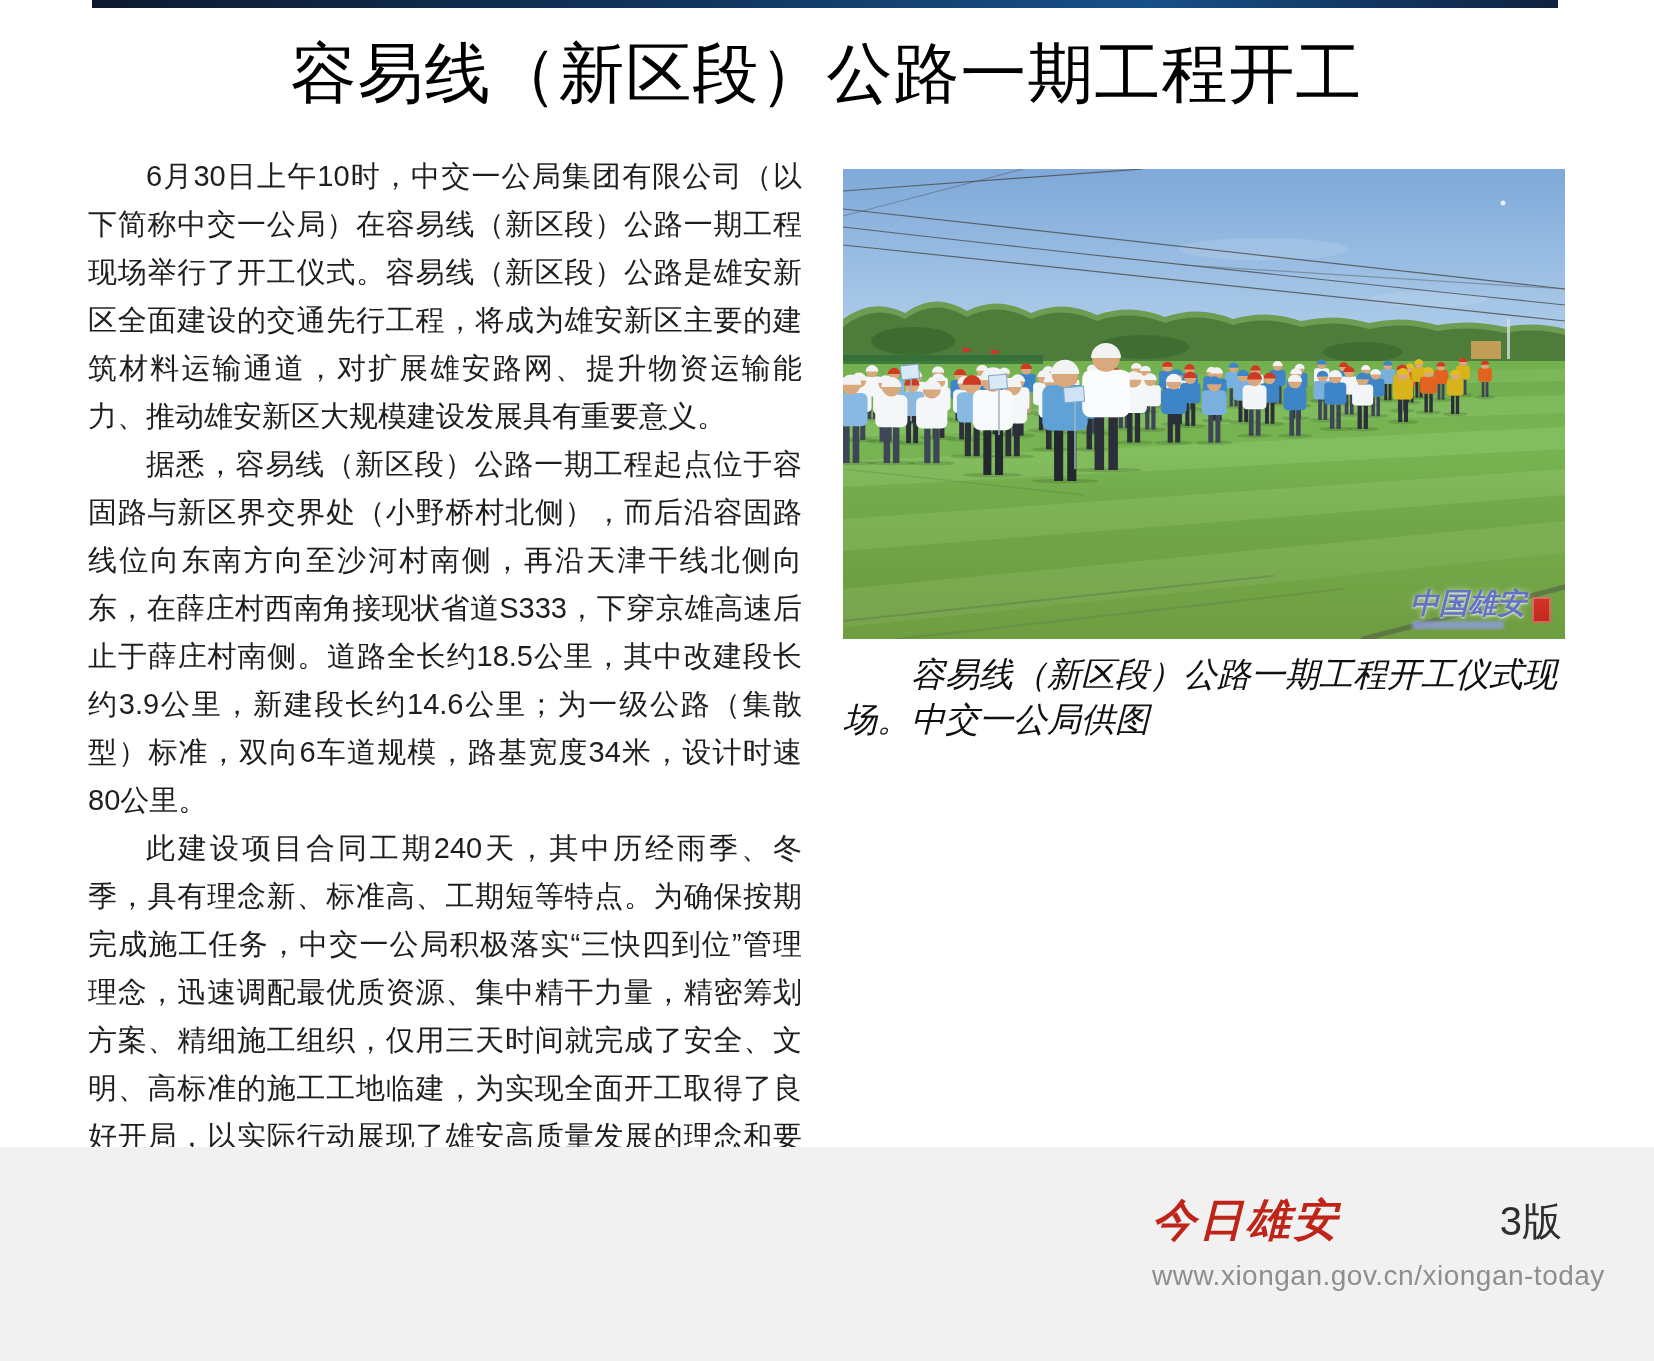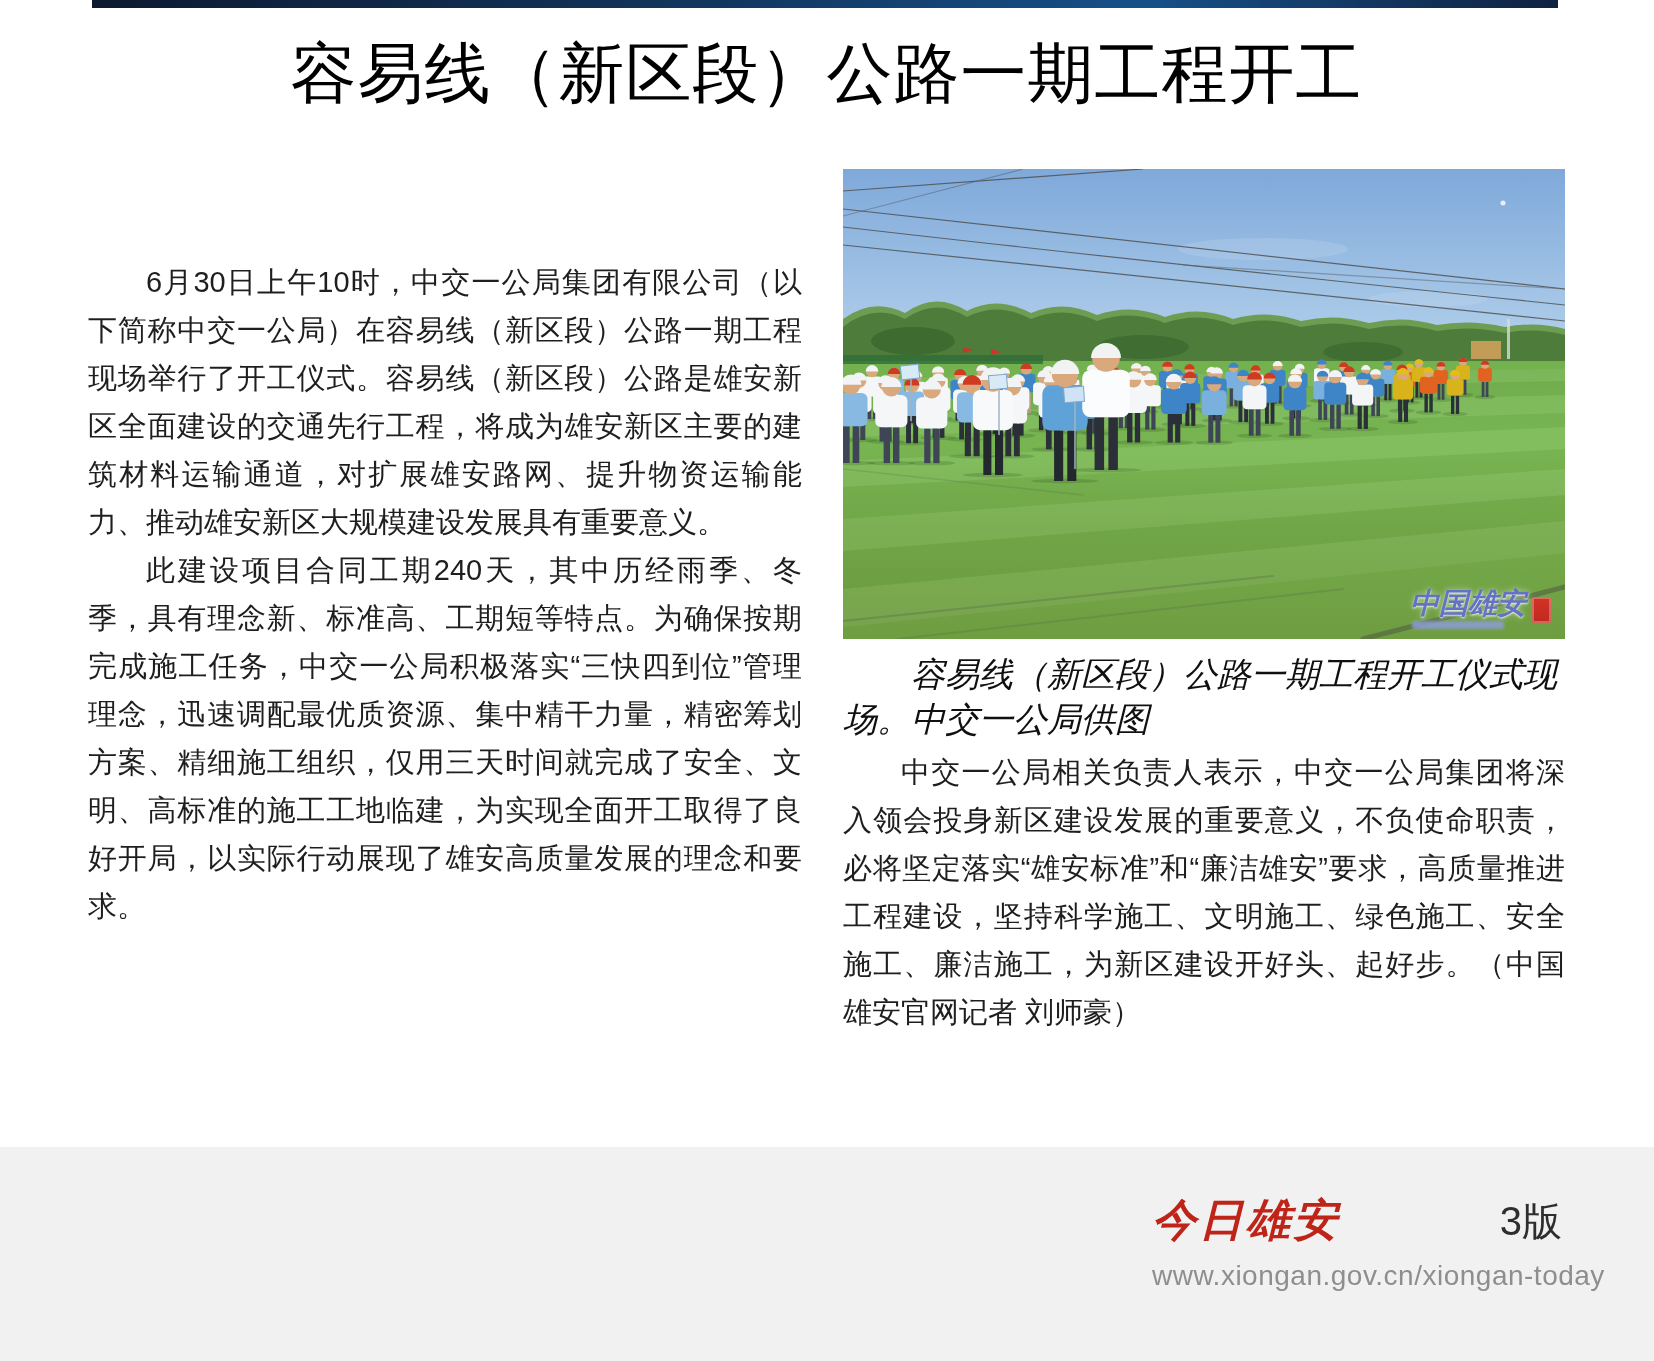--- a/index.html
+++ b/index.html
@@ -4,21 +4,21 @@
 <style>
   html,body{margin:0;padding:0;}
   body{background:#ffffff;}
   .page{position:relative;width:1654px;height:1361px;background:#ffffff;overflow:hidden;
         font-family:"Liberation Sans",sans-serif;padding-left:20px;}
   .top-bar{position:absolute;left:92px;top:0;width:1466px;height:8px;
            background:linear-gradient(90deg,#0d1a30 0%,#11355c 40%,#175088 72%,#0f2240 100%);}
   .title{position:absolute;left:88px;top:28px;width:1477px;margin:0;text-align:center;
          font-family:"DejaVu Serif","Liberation Serif",serif;font-weight:400;
          font-size:66px;line-height:92px;color:#000;letter-spacing:1px;}
-  .content{position:absolute;left:88px;top:152px;width:1477px;display:flex;gap:41px;align-items:center;}
+  .content{position:absolute;left:88px;top:152px;width:1477px;display:flex;gap:41px;}
   .col-left{width:714px;}
   .col-right{width:722px;}
   .body-p{margin:0;text-indent:2em;font-size:29px;line-height:48px;text-align:justify;
           color:#1e1e1e;}
   .photo{position:relative;width:722px;height:470px;margin:17px 0 0 0;padding:0;overflow:hidden;}
   .photo svg{display:block;}
   .caption{margin:13px 0 6px 0;text-indent:2em;font-size:34px;line-height:45px;
            font-family:"DejaVu Serif","Liberation Serif",serif;font-style:italic;color:#101010;}
   .watermark{position:absolute;right:14px;bottom:10px;display:flex;align-items:flex-end;}
   .wm-col{display:flex;flex-direction:column;align-items:center;}
@@ -43,20 +43,21 @@
 
 <div class="page">
 
   <div class="top-bar"></div>
 
   <h1 class="title">容易线（新区段）公路一期工程开工</h1>
 
   <div class="content">
     <div class="col-left">
       <p class="body-p">6月30日上午10时，中交一公局集团有限公司（以下简称中交一公局）在容易线（新区段）公路一期工程现场举行了开工仪式。容易线（新区段）公路是雄安新区全面建设的交通先行工程，将成为雄安新区主要的建筑材料运输通道，对扩展雄安路网、提升物资运输能力、推动雄安新区大规模建设发展具有重要意义。</p>
+      <p class="body-p">据悉，容易线（新区段）公路一期工程起点位于容固路与新区界交界处（小野桥村北侧），而后沿容固路线位向东南方向至沙河村南侧，再沿天津干线北侧向东，在薛庄村西南角接现状省道S333，下穿京雄高速后止于薛庄村南侧。道路全长约18.5公里，其中改建段长约3.9公里，新建段长约14.6公里；为一级公路（集散型）标准，双向6车道规模，路基宽度34米，设计时速80公里。</p>
       <p class="body-p">此建设项目合同工期240天，其中历经雨季、冬季，具有理念新、标准高、工期短等特点。为确保按期完成施工任务，中交一公局积极落实“三快四到位”管理理念，迅速调配最优质资源、集中精干力量，精密筹划方案、精细施工组织，仅用三天时间就完成了安全、文明、高标准的施工工地临建，为实现全面开工取得了良好开局，以实际行动展现了雄安高质量发展的理念和要求。</p>
     </div>
 
     <div class="col-right">
       <figure class="photo" title="开工仪式现场：蓝天下众多头戴安全帽的建设者在绿色草坪上列队站立">
         <svg viewBox="0 0 722 470" width="722" height="470">
           <defs>
             <linearGradient id="sky" x1="0" y1="0" x2="0" y2="1">
               <stop offset="0" stop-color="#7fa9da"></stop>
               <stop offset="0.75" stop-color="#a9c9e8"></stop>
@@ -566,21 +567,20 @@
           <div class="wm-col">
             <span class="wm-text">中国雄安</span>
             <span class="wm-sub"></span>
           </div>
           <span class="wm-seal"></span>
         </div>
       </figure>
 
       <p class="caption">容易线（新区段）公路一期工程开工仪式现场。中交一公局供图</p>
 
-      <p class="body-p">中交一公局相关负责人表示，中交一公局集团将深入领会投身新区建设发展的重要意义，不负使命职责，必将坚定落实“雄安标准”和“廉洁雄安”要求，高质量推进工程建设，坚持科学施工、文明施工、绿色施工、安全施工、廉洁施工，为新区建设开好头、起好步。（中国雄安官网记者 刘师豪）</p>
     </div>
   </div>
 
   <div class="footer">
     <div class="footer-inner">
       <div class="footer-row">
         <span class="brand">今日雄安</span>
         <span class="pageno">3版</span>
       </div>
       <div class="site-url">www.xiongan.gov.cn/xiongan-today</div>

